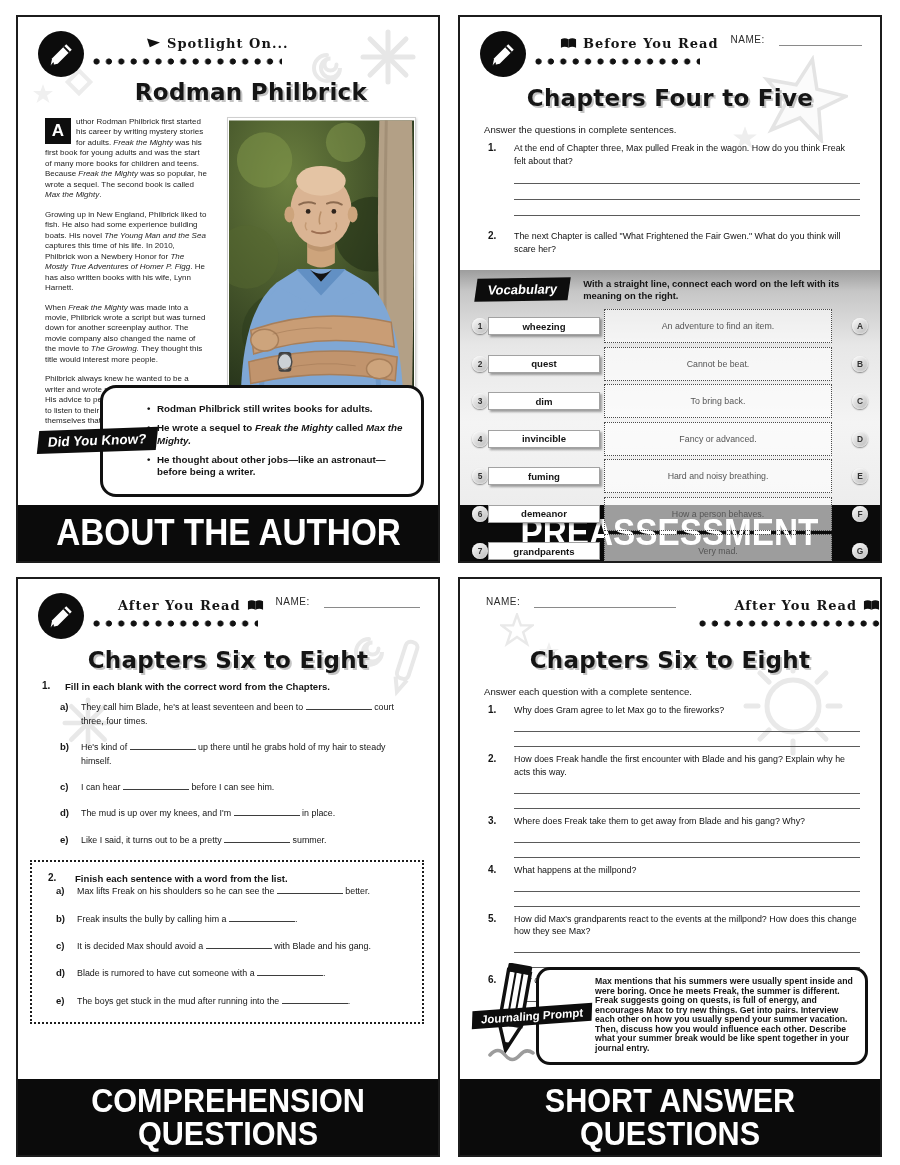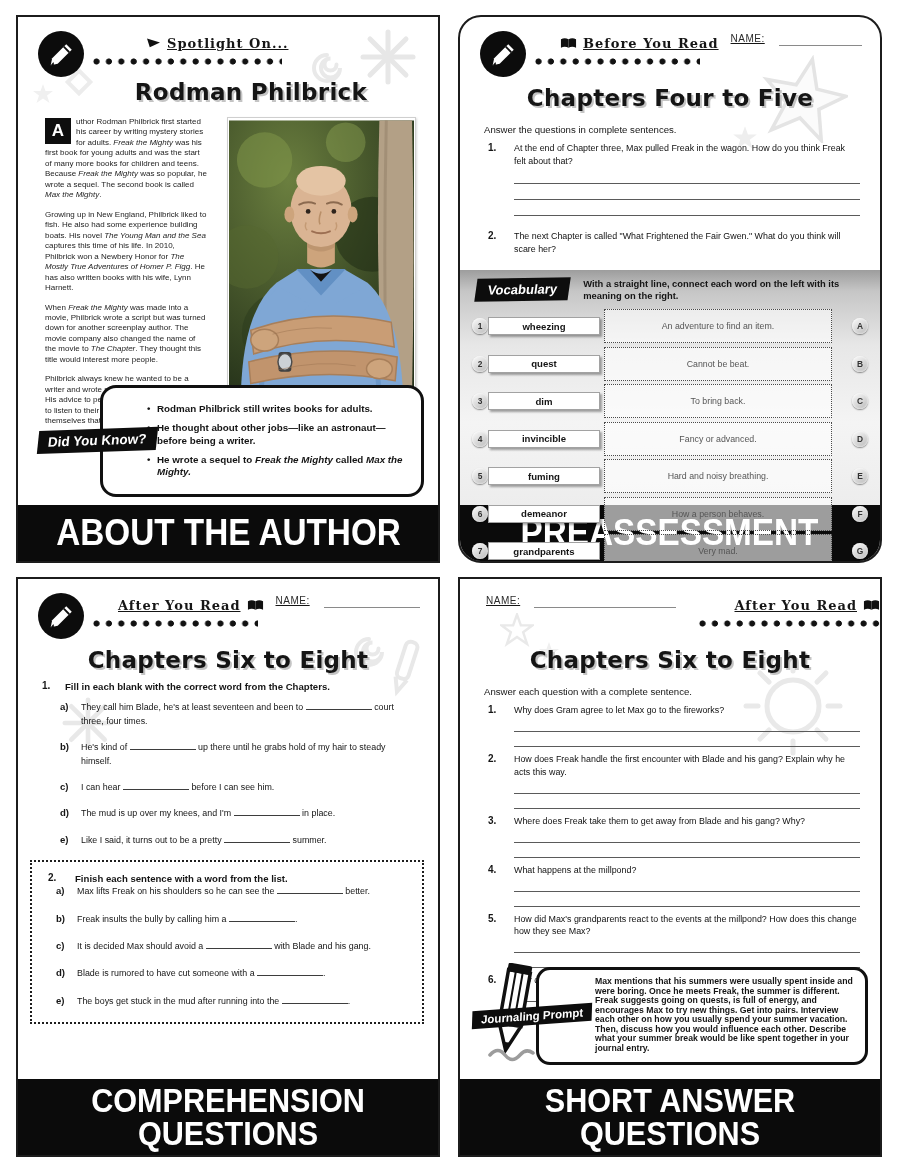--- a/index.html
+++ b/index.html
@@ -5,49 +5,49 @@
   * { box-sizing: border-box; margin: 0; padding: 0; }
   html,body { background:#fff; }
   body {
     width: 900px; height: 1165px; position: relative;
     font-family: "Liberation Sans", "DejaVu Sans", sans-serif;
     color: #151515;
   }
   .page { position:absolute; width:424px; background:#fff; border:2px solid #1c1c1c; overflow:hidden; }
   .page > * { position:relative; }
   #page-tl { left:16px;  top:15px;  height:548px; }
-  #page-tr { left:458px; top:15px;  height:548px;border-radius:23px; }
+  #page-tr { left:458px; top:15px;  height:548px; }
   #page-bl { left:16px;  top:577px; height:580px; }
   #page-br { left:458px; top:577px; height:580px; }
 
   .deco { position:absolute; z-index:0; }
 
   .banner {
     position:absolute; left:-2px; right:-2px; bottom:0; background:#0b0b0b; color:#fff;
     display:flex; align-items:center; justify-content:center; text-align:center; font-weight:700;
   }
   .banner-top { height:56px; font-size:37px; }
   .banner-bottom { height:76px; font-size:34px; line-height:0.98; }
   .banner .btxt { transform:scaleX(.9); letter-spacing:0px; white-space:nowrap; }
   .banner-bottom .btxt { white-space:normal; width:330px; transform:scaleX(.9); }
 
   
   .hdr { display:flex; align-items:flex-start; padding:14px 16px 0 20px; height:66px; }
   .pencil-badge { width:46px; height:46px; border-radius:50%; background:#0c0c0c; flex:0 0 46px;
     display:flex; align-items:center; justify-content:center; }
-  .hdr-mid { margin-left:8px; padding-top:3px;text-decoration:underline; }
+  .hdr-mid { margin-left:8px; padding-top:3px; }
   .eyebrow-row { display:flex; align-items:center; gap:6px; height:18px; }
   .p1 .eyebrow-row { margin-left:54px; }
   .p2 .eyebrow-row, .p3 .eyebrow-row { margin-left:26px; }
   .script { font-family:"DejaVu Serif","Liberation Serif",serif; font-weight:700; font-size:13px;
     letter-spacing:1px; color:#161616; }
   .dots { height:9px; margin-top:5px; background-image:radial-gradient(circle at 4.5px 4.5px, #121212 2.7px, transparent 3.4px);
     background-size:12.4px 9px; background-repeat:repeat-x; }
   .p1 .dots { width:190px; } .p2 .dots, .p3 .dots { width:166px; } .p4 .dots { width:186px; }
-  .name-area { flex:1; display:flex; align-items:flex-start; gap:14px; margin:2px 2px 0 12px;text-decoration:underline; }
+  .name-area { flex:1; display:flex; align-items:center; gap:14px; margin:2px 2px 0 12px; }
   .name-label { font-size:10px; letter-spacing:.5px; color:#2a2a2a; }
   .name-line { flex:1; border-bottom:1.2px solid #8a8a8a; height:13px; }
   .p4 .name-area { flex:0 0 190px; margin:2px 8px 0 6px; }
   .p4 .hdr-mid { margin-left:14px; flex:1; }
   .p4 .eyebrow-row { justify-content:flex-end; margin-right:4px; }
   .p4 .dots { margin-left:auto; }
 
   .page-title { text-align:center; font-weight:700; font-size:23px; letter-spacing:.3px;
     font-family:"DejaVu Sans","Liberation Sans",sans-serif; text-shadow:2px 2px 0 #c4c4c4; margin-top:2px; }
   .p1 .page-title { margin-left:46px; margin-top:-4px; }
@@ -164,21 +164,21 @@
       <div class="dots"></div>
     </div>
   </div>
 
   <div class="page-title">Rodman Philbrick</div>
 
   <div class="bio">
     <div class="bio-text">
       <p class="bio-p"><span class="dropcap">A</span><span>uthor Rodman Philbrick first started his career by writing mystery stories for adults. </span><em>Freak the Mighty</em><span> was his first book for young adults and was the start of many more books for children and teens. Because </span><em>Freak the Mighty</em><span> was so popular, he wrote a sequel. The second book is called </span><em>Max the Mighty</em><span>.</span></p>
       <p class="bio-p"><span>Growing up in New England, Philbrick liked to fish. He also had some experience building boats. His novel </span><em>The Young Man and the Sea</em><span> captures this time of his life. In 2010, Philbrick won a Newbery Honor for </span><em>The Mostly True Adventures of Homer P. Figg</em><span>. He has also written books with his wife, Lynn Harnett.</span></p>
-      <p class="bio-p"><span>When </span><em>Freak the Mighty</em><span> was made into a movie, Philbrick wrote a script but was turned down for another screenplay author. The movie company also changed the name of the movie to </span><em>The Chapter</em><span>. They thought this title would interest more people.</span></p>
+      <p class="bio-p"><span>When </span><em>Freak the Mighty</em><span> was made into a movie, Philbrick wrote a script but was turned down for another screenplay author. The movie company also changed the name of the movie to </span><em>The Growing</em><span>. They thought this title would interest more people.</span></p>
       <p class="bio-p"><span>Philbrick always knew he wanted to be a writer and wrote stories as early as sixteen. His advice to people who want to be writers is to listen to their own voice and to remind themselves that getting started is easy!</span></p>
     </div>
     <div class="photo-wrap">
       <svg width="185" height="277" viewBox="0 0 187 277">
         <defs>
           <radialGradient id="bgG" cx="32%" cy="22%" r="85%">
             <stop offset="0%" stop-color="#6b7f3f"></stop>
               <stop offset="55%" stop-color="#44542a"></stop>
               <stop offset="100%" stop-color="#25321a"></stop>
           </radialGradient>
@@ -220,22 +220,22 @@
         <path d="M44 216 q30 -8 60 -6 M50 252 q40 -10 78 -4" stroke="#9b7350" stroke-width="1" opacity=".5" fill="none"></path>
       </svg>
     </div>
   </div>
 
   <div class="dyk">
     <div class="dyk-label">Did You Know?</div>
     <div class="dyk-box">
       <ul>
         <li><span>Rodman Philbrick still writes books for adults.</span></li>
+        <li><span>He wrote a sequel to </span><em>Freak the Mighty</em><span> called </span><em>Max the Mighty.</em></li>
         <li><span>He thought about other jobs—like an astronaut—before being a writer.</span></li>
-        <li><span>He wrote a sequel to </span><em>Freak the Mighty</em><span> called </span><em>Max the Mighty.</em></li>
       </ul>
     </div>
   </div>
 
   <div class="banner banner-top">
     <span class="btxt">ABOUT THE AUTHOR</span>
   </div>
 </div>
 
 <div class="page p2" id="page-tr">

